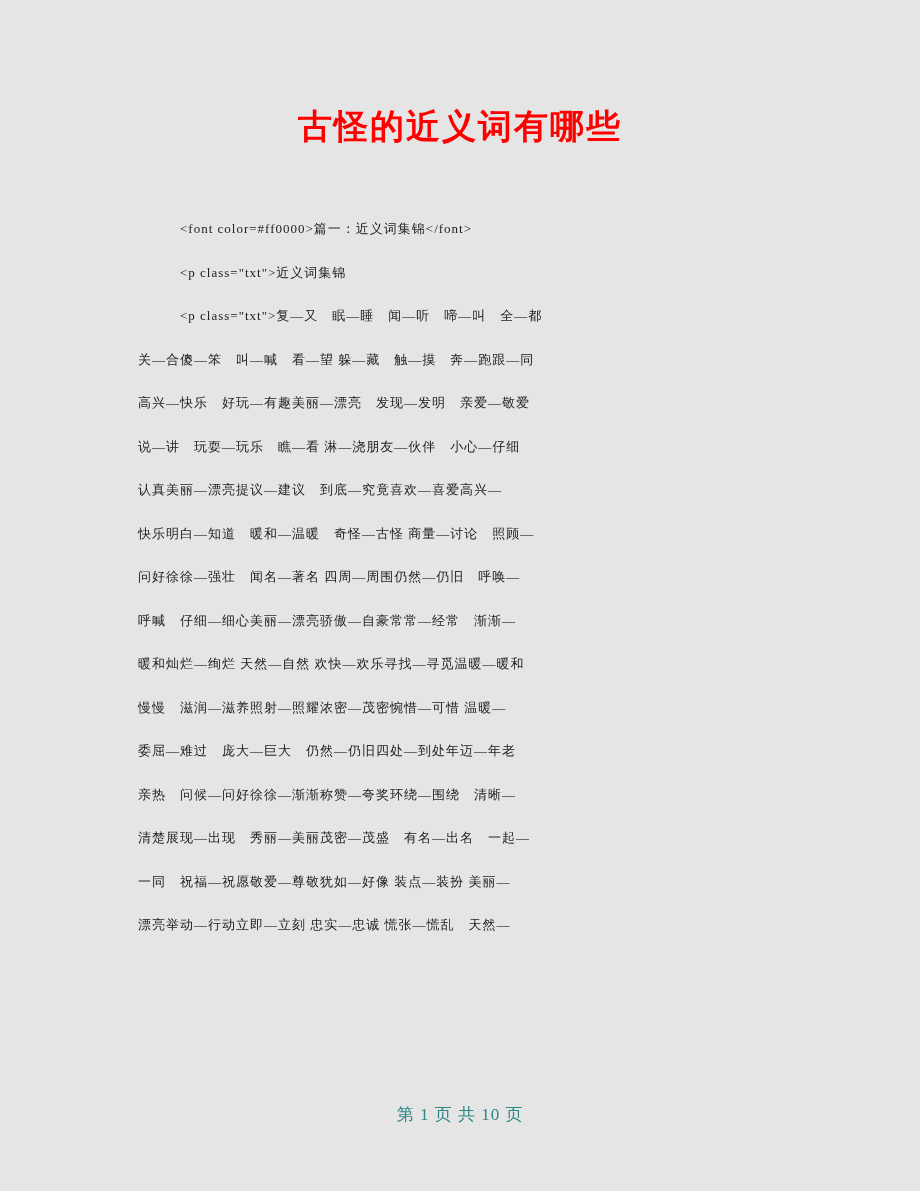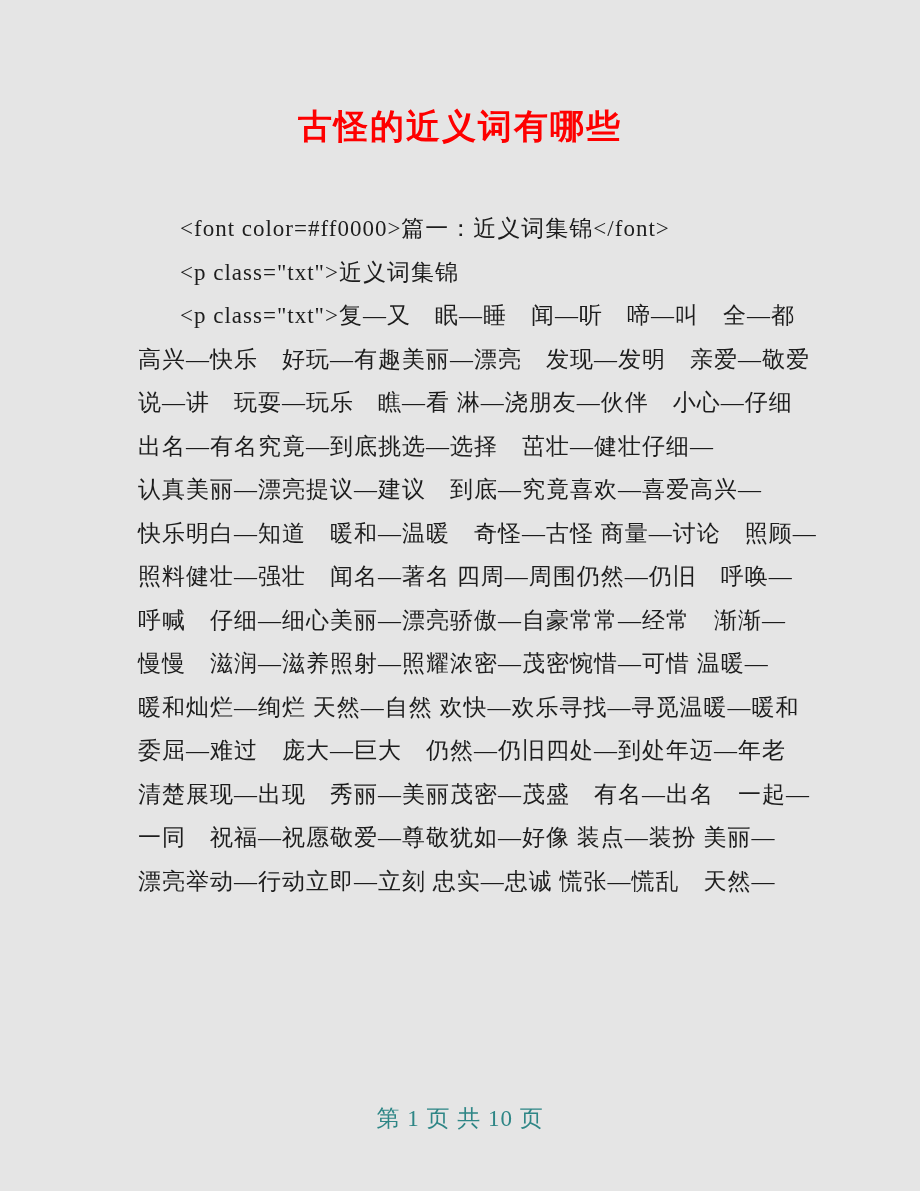--- a/index.html
+++ b/index.html
@@ -29,61 +29,62 @@
     color: #fe0000;
   }
   .doc-body {
     position: absolute;
     top: 207px;
     left: 138px;
     width: 660px;
   }
   .doc-body p.line {
     margin: 0;
-    font-size: 23px;
+    font-size: 13px;
     line-height: 43.5px;
     color: #1d1d1d;
     white-space: pre;
     letter-spacing: 1px;
   }
   .doc-body p.line.indent {
     padding-left: 42px;
   }
   .doc-footer {
     position: absolute;
     top: 1103px;
     left: 0;
     width: 920px;
     text-align: center;
-    font-size: 23px;
+    font-size: 17px;
     letter-spacing: 1px;
     color: #2e8686;
   }
 </style>
 </head>
 <body>
 
 <div class="page">
 
   <h1 class="doc-title">古怪的近义词有哪些</h1>
 
   <div class="doc-body">
     <p class="line indent">&lt;font color=#ff0000&gt;篇一：近义词集锦&lt;/font&gt;</p>
     <p class="line indent">&lt;p class="txt"&gt;近义词集锦</p>
     <p class="line indent">&lt;p class="txt"&gt;复—又　眠—睡　闻—听　啼—叫　全—都</p>
+    <p class="line">关—合傻—笨　叫—喊　看—望 躲—藏　触—摸　奔—跑跟—同</p>
     <p class="line">高兴—快乐　好玩—有趣美丽—漂亮　发现—发明　亲爱—敬爱</p>
     <p class="line">说—讲　玩耍—玩乐　瞧—看 淋—浇朋友—伙伴　小心—仔细</p>
-    <p class="line">出名—有名究竟—到底挑选—选择　茁壮—健壮仔细—</p>
     <p class="line">认真美丽—漂亮提议—建议　到底—究竟喜欢—喜爱高兴—</p>
     <p class="line">快乐明白—知道　暖和—温暖　奇怪—古怪 商量—讨论　照顾—</p>
-    <p class="line">照料健壮—强壮　闻名—著名 四周—周围仍然—仍旧　呼唤—</p>
+    <p class="line">问好徐徐—强壮　闻名—著名 四周—周围仍然—仍旧　呼唤—</p>
     <p class="line">呼喊　仔细—细心美丽—漂亮骄傲—自豪常常—经常　渐渐—</p>
+    <p class="line">暖和灿烂—绚烂 天然—自然 欢快—欢乐寻找—寻觅温暖—暖和</p>
     <p class="line">慢慢　滋润—滋养照射—照耀浓密—茂密惋惜—可惜 温暖—</p>
-    <p class="line">暖和灿烂—绚烂 天然—自然 欢快—欢乐寻找—寻觅温暖—暖和</p>
     <p class="line">委屈—难过　庞大—巨大　仍然—仍旧四处—到处年迈—年老</p>
+    <p class="line">亲热　问候—问好徐徐—渐渐称赞—夸奖环绕—围绕　清晰—</p>
     <p class="line">清楚展现—出现　秀丽—美丽茂密—茂盛　有名—出名　一起—</p>
     <p class="line">一同　祝福—祝愿敬爱—尊敬犹如—好像 装点—装扮 美丽—</p>
     <p class="line">漂亮举动—行动立即—立刻 忠实—忠诚 慌张—慌乱　天然—</p>
   </div>
 
   <div class="doc-footer">
     <span>第 1 页 共 10 页</span>
   </div>
 
 </div>

